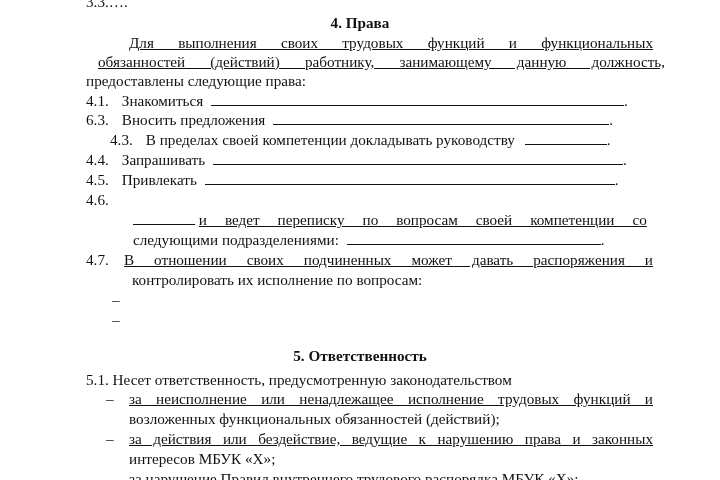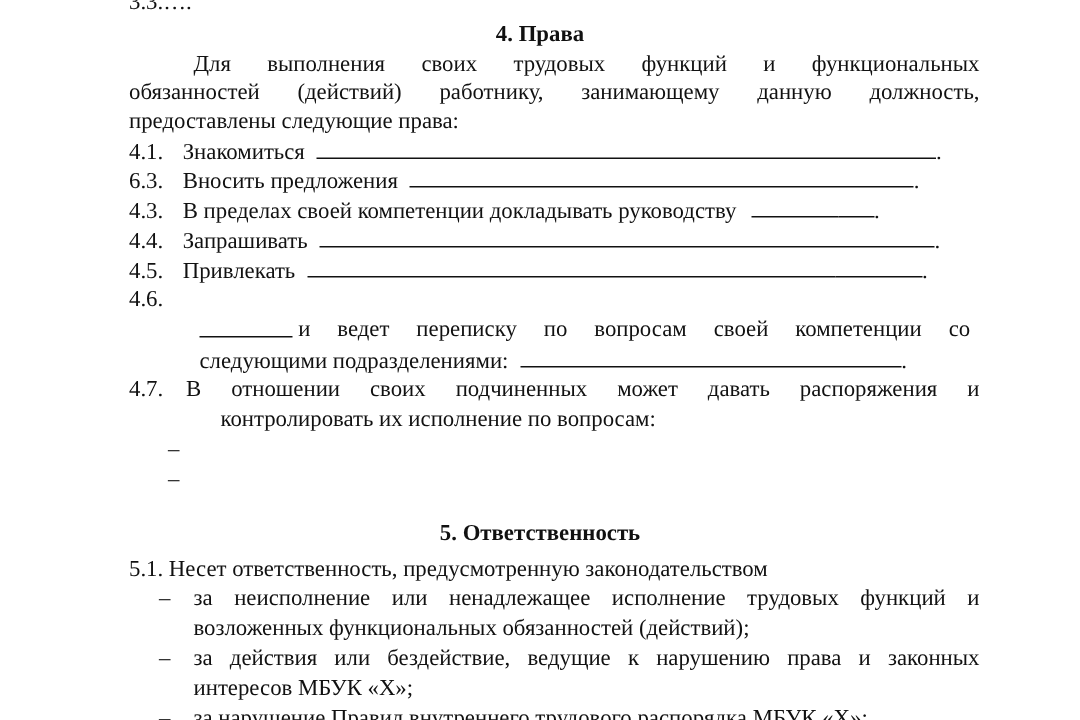--- a/index.html
+++ b/index.html
@@ -5,53 +5,53 @@
     html, body { margin: 0; padding: 0; }
     body {
       width: 720px; height: 480px; overflow: hidden;
       background: #ffffff; color: #111111;
       font-family: "Liberation Serif", "DejaVu Serif", serif;
       font-size: 15.2px;
       position: relative;
     }
     .page { position: absolute; left: 0; top: 0; width: 720px; height: 480px; }
     .ln { position: absolute; white-space: nowrap; line-height: 19px; }
-    .just { text-align: justify; text-align-last: justify; white-space: normal; }
+    .just { text-align: justify; text-align-last: justify; white-space: normal; text-decoration: underline; }
     .heading { font-weight: bold; left: 0; width: 720px; text-align: center; }
     .u { display: inline-block; border-bottom: 1px solid #111; height: 14px; vertical-align: baseline; }
     .num { display: inline-block; }
     .dash { position: absolute; }
   </style>
 </head>
 <body>
 
 <div class="page">
 
   <div class="ln" style="left:86px; top:-8px;">3.3.….</div>
 
   <div class="ln heading" style="top:13px;">4.  Права</div>
 
   <div class="ln just" style="left:129px; width:524px; top:33px;">Для выполнения своих трудовых функций и функциональных</div>
-  <div class="ln just" style="left:86px; width:567px; top:52px;">обязанностей (действий) работнику, занимающему данную должность,</div>
+  <div class="ln just" style="left:98px; width:567px; top:52px;">обязанностей (действий) работнику, занимающему данную должность,</div>
   <div class="ln" style="left:86px; top:71px;">предоставлены следующие права:</div>
 
   <div class="ln" style="left:86px; top:91px;">
     <span class="num" style="width:32px;">4.1.</span>
     <span>Знакомиться</span>
     <span class="u" style="width:285px; margin-left:4px;"></span><span class="u" style="width:128px;"></span><span>.</span>
   </div>
 
   <div class="ln" style="left:86px; top:110px;">
     <span class="num" style="width:32px;">6.3.</span>
     <span>Вносить предложения</span>
     <span class="u" style="width:336px; margin-left:4px;"></span><span>.</span>
   </div>
 
   <div class="ln" style="left:86px; top:130px;">
-    <span class="num" style="width:32px;">4.3.</span>
+    <span class="num" style="width:32px;margin-left:24px;">4.3.</span>
     <span>В пределах своей компетенции докладывать руководству</span>
     <span class="u" style="width:58px; margin-left:6px;"></span><span class="u" style="width:24px;"></span><span>.</span>
   </div>
 
   <div class="ln" style="left:86px; top:150px;">
     <span class="num" style="width:32px;">4.4.</span>
     <span>Запрашивать</span>
     <span class="u" style="width:410px; margin-left:4px;"></span><span>.</span>
   </div>
 
@@ -66,21 +66,21 @@
     <span class="u" style="width:62px;"></span>
     <span class="just" style="display:inline-block; width:448px; vertical-align:top;">и ведет переписку по вопросам своей компетенции со</span>
   </div>
   <div class="ln" style="left:133px; top:230px;">
     <span>следующими подразделениями:</span>
     <span class="u" style="width:254px; margin-left:4px;"></span><span>.</span>
   </div>
 
   <div class="ln" style="left:86px; top:250px;">4.7.</div>
   <div class="ln just" style="left:124px; width:529px; top:250px;">В отношении своих подчиненных может давать распоряжения и</div>
-  <div class="ln" style="left:147px; top:270px;">контролировать их исполнение по вопросам:</div>
+  <div class="ln" style="left:132px; top:270px;">контролировать их исполнение по вопросам:</div>
 
   <div class="ln dash" style="left:112px; top:290px;">–</div>
   <div class="ln dash" style="left:112px; top:310px;">–</div>
 
   <div class="ln heading" style="top:331px;margin-top:15px;">5.   Ответственность</div>
 
   <div class="ln" style="left:86px; top:370px;">5.1. Несет ответственность, предусмотренную законодательством</div>
 
   <div class="ln dash" style="left:106px; top:389px;">–</div>
   <div class="ln just" style="left:129px; width:524px; top:389px;">за неисполнение или ненадлежащее исполнение трудовых функций и</div>

